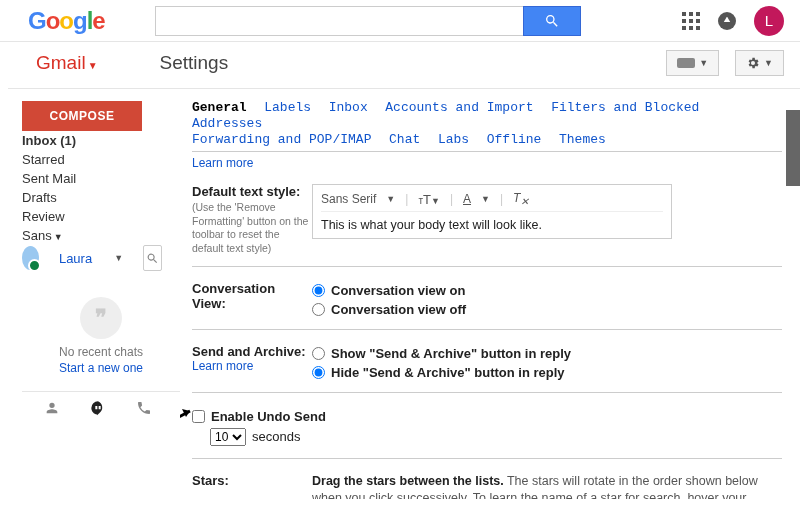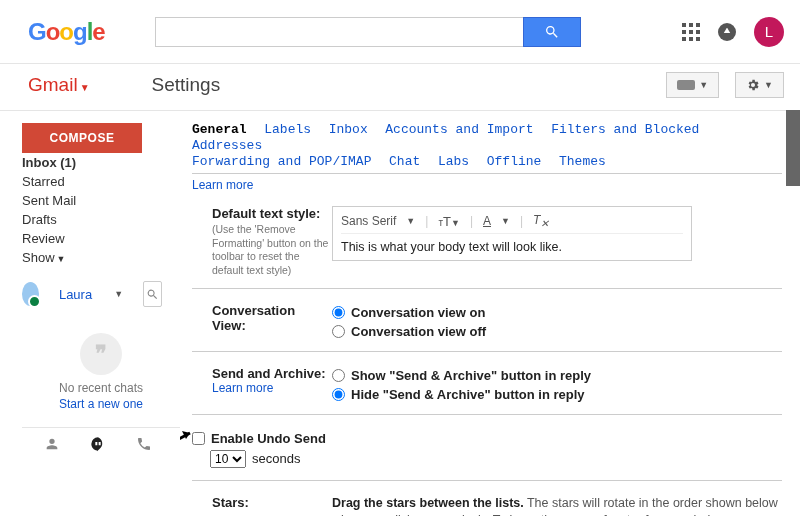--- a/index.html
+++ b/index.html
@@ -1,55 +1,55 @@
 <!DOCTYPE html>
 <html><head>
 <meta charset="utf-8">
 <style>
   * { box-sizing: border-box; margin: 0; padding: 0; }
   body { font-family: Arial, sans-serif; font-size: 13px; color: #222; width: 800px; height: 516px; overflow: hidden; background: #fff; position: relative; }
 
   
-  .header { display: flex; align-items: center; padding: 10px 16px 10px 28px; border-bottom: 1px solid #e5e5e5; height: 64px; }
+  .header { display: flex; align-items: center; padding: 10px 16px 10px 28px; border-bottom: 1px solid #e5e5e5; height: 42px; }
   .logo { font-size: 24px; font-weight: bold; letter-spacing: -1px; }
   .logo .g1 { color: #4285f4; } .logo .o1 { color: #ea4335; } .logo .o2 { color: #fbbc05; }
   .logo .g2 { color: #4285f4; } .logo .l  { color: #34a853; } .logo .e  { color: #ea4335; }
   .search-wrap { display: flex; margin-left: 50px; }
   .search-input { width: 368px; height: 30px; border: 1px solid #ccc; border-right: none; padding: 0 8px; font-size: 13px; }
   .search-btn { width: 58px; height: 30px; background: #4285f4; border: 1px solid #3367d6; display: flex; align-items: center; justify-content: center; cursor: pointer; }
   .search-btn svg { fill: #fff; width: 16px; height: 16px; }
   .header-right { margin-left: auto; display: flex; align-items: center; gap: 18px; }
   .apps-icon { width: 18px; height: 18px; display: grid; grid-template-columns: repeat(3,4px); grid-template-rows: repeat(3,4px); gap: 3px; }
   .apps-icon span { background: #555; width: 4px; height: 4px; }
   .bell-icon { width: 18px; height: 18px; background: #555; border-radius: 50%; position: relative; }
   .bell-icon::after { content: ""; position: absolute; inset: 5px; background: #fff; clip-path: polygon(50% 0, 90% 70%, 10% 70%); }
   .avatar { width: 30px; height: 30px; border-radius: 50%; background: #c2185b; color: #fff; display: flex; align-items: center; justify-content: center; font-size: 15px; }
 
   
-  .subheader { display: flex; align-items: center; padding: 8px 16px 12px 28px; border-bottom: 1px solid #e5e5e5; }
+  .subheader { display: flex; align-items: center; padding: 8px 16px 12px 28px; border-bottom: 1px solid #e5e5e5; margin-left: 8px; }
   .gmail-label { color: #d93025; font-size: 19px; }
   .gmail-label .caret { font-size: 10px; margin-left: 2px; }
   .settings-title { font-size: 19px; color: #444; margin-left: 62px; }
   .subheader-right { margin-left: auto; display: flex; gap: 16px; }
   .toolbar-btn { border: 1px solid #ccc; background: #f5f5f5; height: 26px; padding: 0 10px; display: flex; align-items: center; gap: 4px; color: #555; }
   .toolbar-btn .mini-caret { font-size: 9px; }
   .gear-icon svg { width: 14px; height: 14px; fill: #555; }
   .density-icon { width: 18px; height: 10px; background: #888; border-radius: 2px; }
 
   
   .body-wrap { display: flex; height: calc(516px - 58px - 48px); }
 
   
   .sidebar { width: 180px; flex-shrink: 0; padding: 12px 0 0 22px; display: flex; flex-direction: column; }
   .compose-btn { background: #d14836; color: #fff; font-weight: bold; font-size: 12px; border: none; width: 120px; height: 30px; letter-spacing: 0.5px; }
   .nav-list { list-style: none; font-size: 13px; }
   .nav-list li { padding: 2px 0; color: #333; cursor: pointer; }
   .nav-list li.bold { font-weight: bold; }
   .nav-list .more-caret { font-size: 9px; margin-left: 2px; }
-  .profile-row { display: flex; align-items: center; margin-top: 14px; gap: 20px; }
+  .profile-row { display: flex; align-items: center; gap: 20px; }
   .profile-pic { width: 24px; height: 24px; border-radius: 50%; background: #9ac8f0; position: relative; }
   .profile-pic::after { content: ""; position: absolute; width: 9px; height: 9px; background: #0b8043; border: 2px solid #fff; border-radius: 50%; bottom: -2px; right: -2px; }
   .profile-name { color: #15c; font-size: 13px; }
   .profile-caret { font-size: 9px; color: #555; margin-left: 2px; }
   .search-people { margin-left: auto; margin-right: 18px; width: 26px; height: 26px; border: 1px solid #ccc; border-radius: 2px; display: flex; align-items: center; justify-content: center; }
   .search-people svg { width: 13px; height: 13px; fill: #888; }
   .hangouts-quote { width: 42px; height: 42px; border-radius: 50%; background: #eee; margin: 26px auto 6px; display: flex; align-items: center; justify-content: center; color: #ccc; font-size: 22px; font-weight: bold; }
   .no-chats { text-align: center; color: #777; font-size: 12px; }
   .start-new { text-align: center; color: #15c; font-size: 12px; margin-top: 2px; }
   .sidebar-footer { border-top: 1px solid #e5e5e5; margin-top: 16px; padding-top: 8px; display: flex; gap: 30px; padding-left: 22px; }
@@ -58,21 +58,21 @@
 
   
   .content { flex: 1; overflow-y: auto; padding: 4px 18px 0 12px; position: relative; }
   .tabs { padding: 6px 0 4px; border-bottom: 1px solid #ccc; font-size: 13px; }
   .tabs a { color: #15c; text-decoration: none; margin-right: 14px; font-family: Liberation Mono, monospace; }
   .tabs a.active { color: #000; font-weight: bold; }
   .learn-link { color: #15c; font-size: 12px; display: inline-block; margin-top: 4px; }
 
   .section { display: flex; padding: 14px 0 10px; border-bottom: 1px solid #ccc; }
   .section:last-child { border-bottom: none; }
-  .section-label { width: 120px; flex-shrink: 0; font-size: 12px; color: #222; margin-left: 20px; }
+  .section-label { width: 120px; flex-shrink: 0; font-size: 12px; color: #222; }
   .section-label b { font-size: 13px; }
   .section-label .hint { color: #777; font-size: 10.5px; line-height: 1.3; display: block; margin-top: 2px; }
   .section-body { flex: 1; font-size: 12.5px; }
 
   .textstyle-box { border: 1px solid #ccc; padding: 6px 8px; width: 360px; }
   .textstyle-toolbar { display: flex; align-items: center; gap: 10px; color: #555; font-size: 12px; padding-bottom: 4px; border-bottom: 1px solid #eee; margin-bottom: 6px; }
   .textstyle-toolbar .sep { color: #ccc; }
   .tt { font-size: 13px; }
   .ttsmall { font-size: 10px; }
   .underA { text-decoration: underline; }
@@ -145,21 +145,21 @@
 <div class="body-wrap">
 
   <div class="sidebar">
     <button class="compose-btn">COMPOSE</button>
     <ul class="nav-list">
       <li class="bold">Inbox (1)</li>
       <li>Starred</li>
       <li>Sent Mail</li>
       <li>Drafts</li>
       <li>Review</li>
-      <li><span>Show</span><span class="more-caret">▼</span></li>
+      <li><span>Sans</span><span class="more-caret">▼</span></li>
     </ul>
     <div class="profile-row">
       <div class="profile-pic"></div>
       <span class="profile-name">Laura</span>
       <span class="profile-caret">▼</span>
       <div class="search-people">
         <svg viewBox="0 0 24 24">
             <path d="M15.5 14h-.8l-.3-.3a6.5 6.5 0 10-.7.7l.3.3v.8l5 5 1.5-1.5-5-5zm-6 0a4.5 4.5 0 110-9 4.5 4.5 0 010 9z"></path>
           </svg>
       </div>

